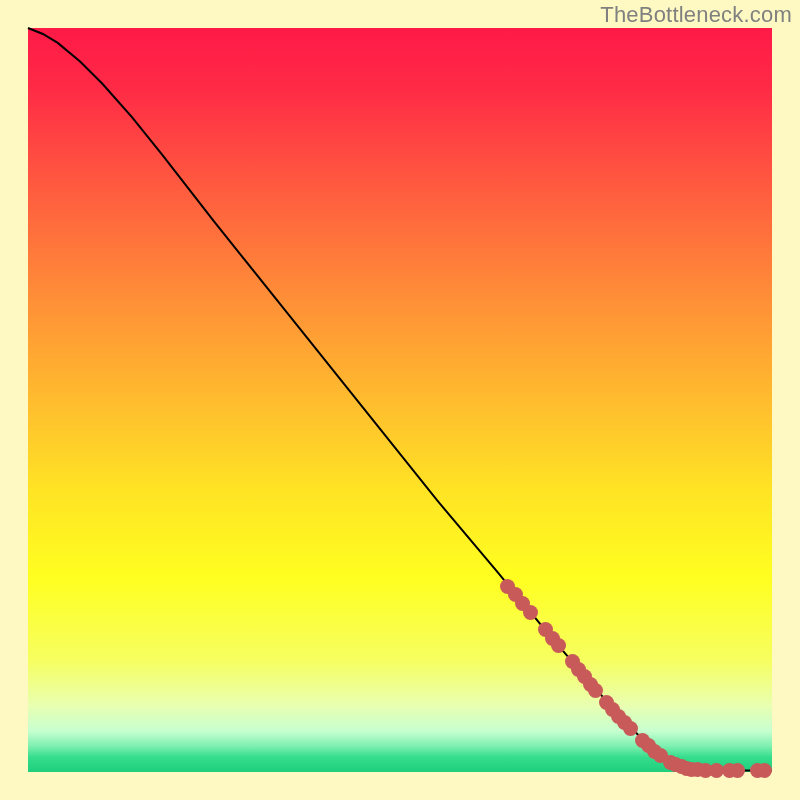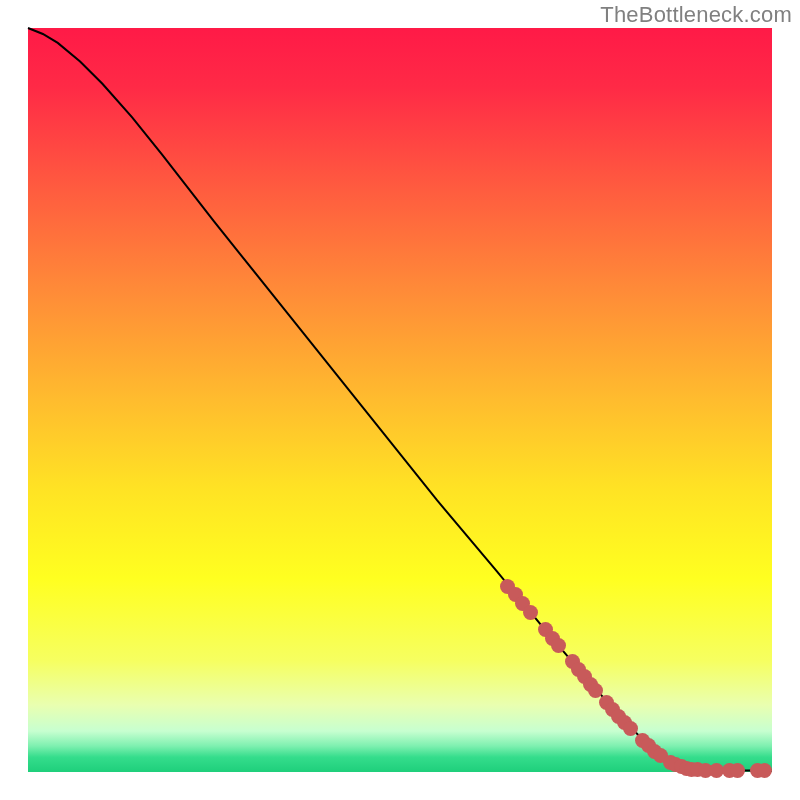--- a/index.html
+++ b/index.html
@@ -1,21 +1,21 @@
 <!DOCTYPE html>
 <html><head>
 <meta charset="utf-8">
 <style>
   * { margin: 0; padding: 0; box-sizing: border-box; }
   html, body { width: 800px; height: 800px; background: #000; overflow: hidden; }
   .stage {
     position: relative;
     width: 800px;
     height: 800px;
-    background: #ffffff;
+    background: #fef9c3;
   }
   .watermark {
     position: absolute;
     top: 2px;
     right: 8px;
     font-family: Arial, sans-serif;
     font-size: 22px;
     color: #808080;
     letter-spacing: 0.2px;
     z-index: 5;

